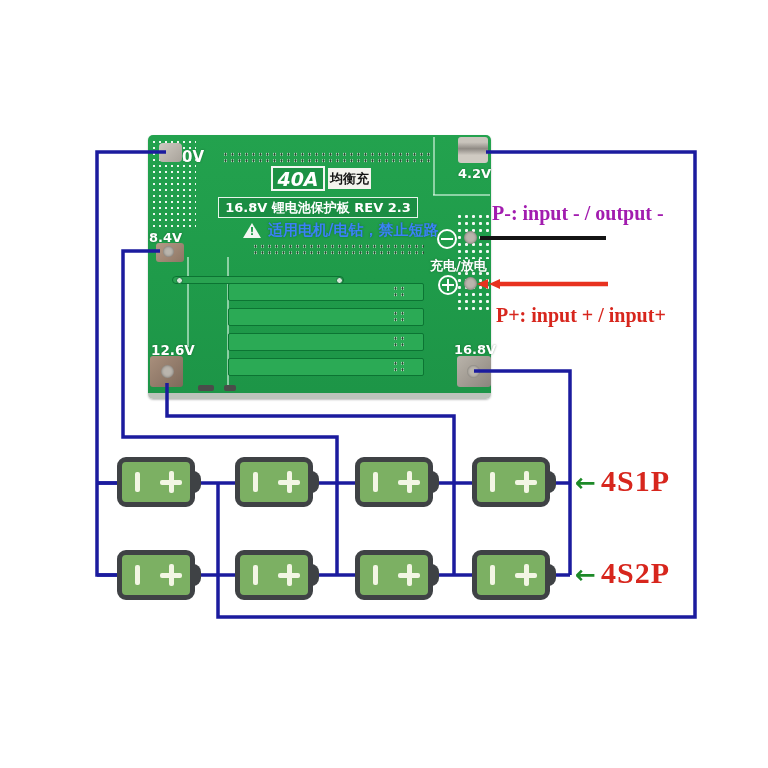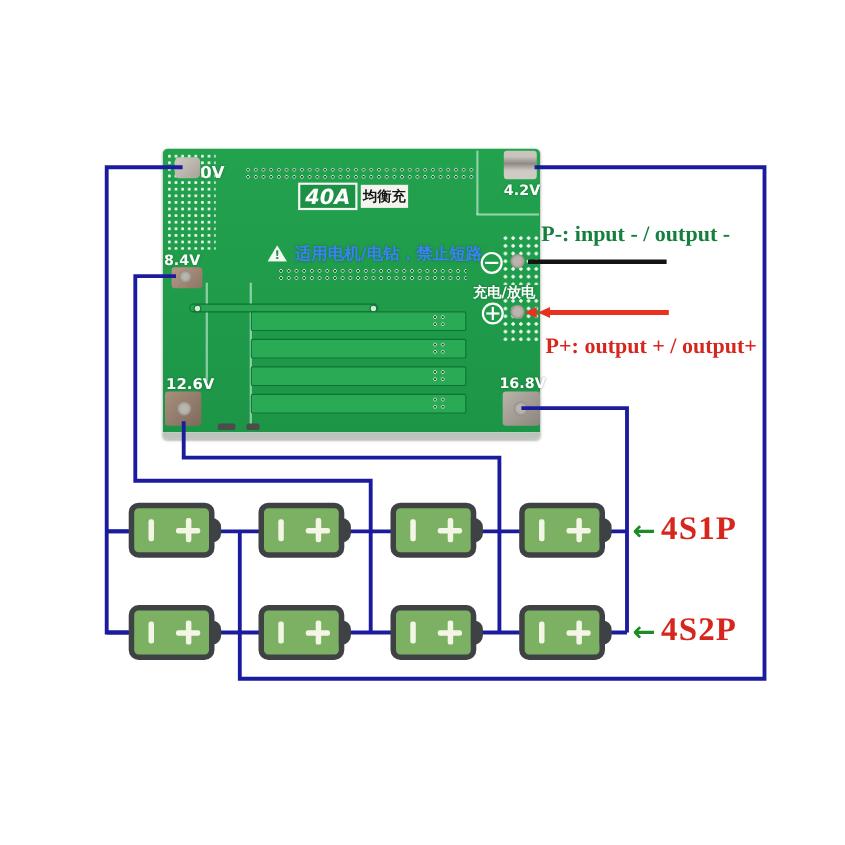--- a/index.html
+++ b/index.html
@@ -98,20 +98,23 @@
   <div class="lbl" style="left:454px;top:342px;font-size:13px;">16.8V</div>
   <div class="pad" style="left:457px;top:356px;width:34px;height:31px;background:linear-gradient(135deg,#bab4ab,#8b857d);border-radius:3px;z-index:3;"></div>
   <div class="padcircle" style="left:467px;top:365px;z-index:3;"></div>
 
   <div class="ratingbox" style="z-index:3;">
     <span>40A</span>
   </div>
   <div class="badge" style="z-index:3;align-items:center;">
     <span>均衡充</span>
   </div>
+  <div class="subtitle" style="z-index:3;">
+    <span>16.8V 锂电池保护板 REV 2.3</span>
+  </div>
 
   <div class="warnrow" style="z-index:3;">
     <div class="tri">
       <span>!</span>
     </div>
     <span class="warntext">适用电机/电钻，禁止短路</span>
   </div>
 
   <div class="thintrace" style="z-index:3;"></div>
   <div class="enddot" style="left:176px;top:277px;z-index:3;"></div>
@@ -188,22 +191,22 @@
         <div class="bat-plus"></div>
         <div class="bat-nub"></div>
       </div>
       <div class="battery" style="left: 472px; top: 550px; width: 78px; height: 50px;">
         <div class="bat-minus"></div>
         <div class="bat-plus"></div>
         <div class="bat-nub"></div>
       </div>
     </div>
 
-  <div class="serifLbl" style="left:492px;top:202px;font-size:20px;color:#15803d;">P-: input - / output -</div>
-  <div class="serifLbl" style="left:496px;top:304px;font-size:20px;color:#d7261d;">P+: output + / output+</div>
+  <div class="serifLbl" style="left:492px;top:202px;font-size:20px;color:#a21caf;">P-: input - / output -</div>
+  <div class="serifLbl" style="left:496px;top:304px;font-size:20px;color:#d7261d;">P+: input + / input+</div>
 
   <div class="arrow" style="left:575px;top:470px;font-size:25px;color:#1d8a28;">←</div>
   <div class="serifLbl" style="left:601px;top:464px;font-size:30px;color:#d7261d;letter-spacing:1px;">4S1P</div>
 
   <div class="arrow" style="left:575px;top:562px;font-size:25px;color:#1d8a28;">←</div>
   <div class="serifLbl" style="left:601px;top:556px;font-size:30px;color:#d7261d;letter-spacing:1px;">4S2P</div>
 
 </div>
 
 </body></html>

